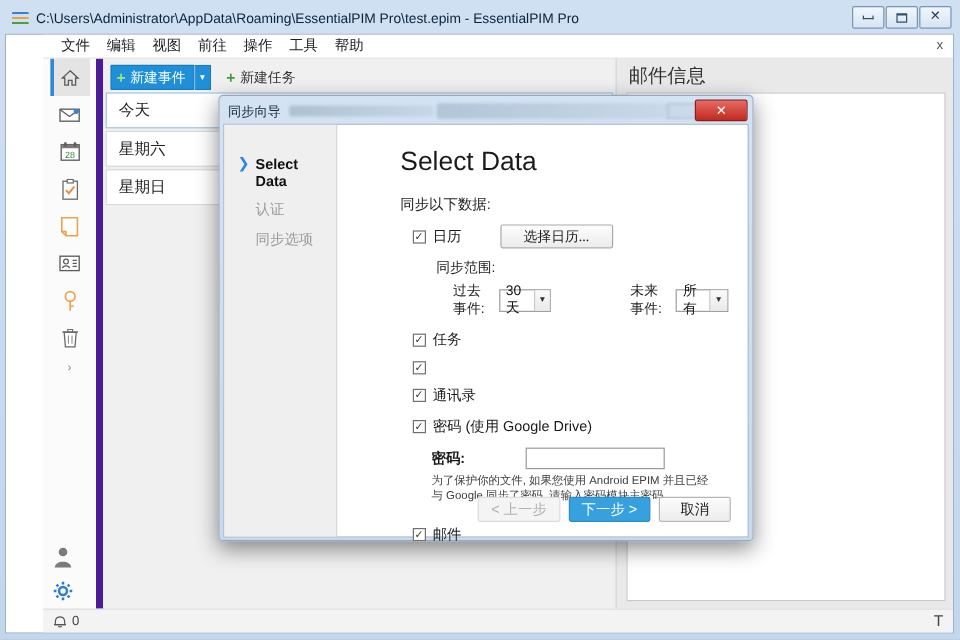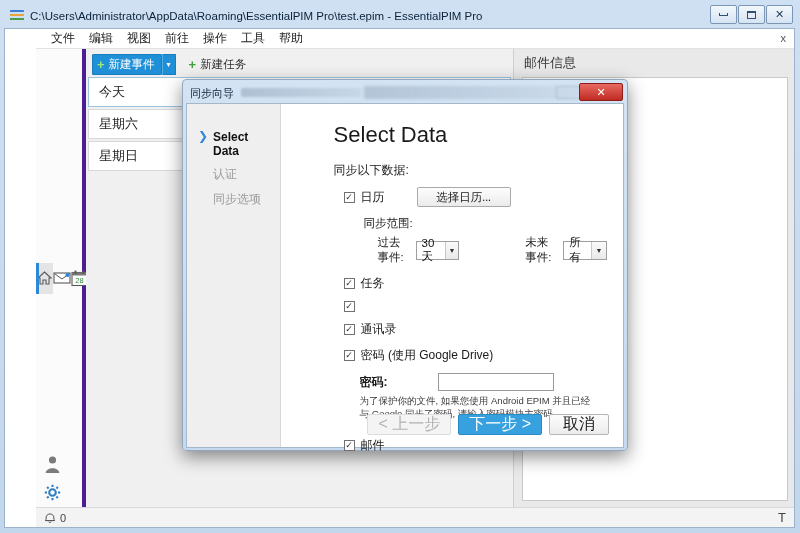--- a/index.html
+++ b/index.html
@@ -58,22 +58,22 @@
     display:flex; align-items:center; padding-left:8px; position:relative;
   }
   .menu-item{ padding:2px 7px; font-size:12px; color:#222; }
   #menu-close-x{ position:absolute; right:8px; top:3px; font-size:11px; color:#555; }
 
   
   #main-row{ display:flex; height:458px; }
 
   
   #rail{
-    width:50px; background:#fbfbfb; border-right:4px solid #4c1d95;
-    display:flex; flex-direction:row; align-items:center; position:relative;
+    width:50px; background:#fbfbfb; border-right:6px solid #4c1d95;
+    display:flex; flex-direction:column; align-items:center; position:relative;
   }
   .rail-icon{
     width:33px;height:31px;display:flex;align-items:center;justify-content:center;
     position:relative;
   }
   .rail-icon.active{ background:#e4e4e4; }
   .rail-icon.active::before{
     content:""; position:absolute; left:0; top:0; width:3px; height:100%; background:#2f87d6;
   }
   .rail-chev{ font-size:10px; color:#888; margin-top:4px; }
@@ -101,21 +101,21 @@
 
   .day-row{
     height:30px; background:#fff; border:1px solid #d8d8d8; margin:0 2px 2px 2px;
     display:flex; align-items:center; padding-left:10px; font-size:13px; color:#222;
   }
   .day-row.first{ border-color:#9cc3e0; }
 
   
   #right-pane{ flex:1; background:#e9e9e9; position:relative; }
   #right-head{
-    height:28px; display:flex; align-items:center; padding-left:10px; font-size:13px; color:#333;
+    height:28px; display:flex; align-items:center; padding-left:10px; font-size:16px; color:#333;
   }
   #right-body{
     position:absolute; left:8px; right:6px; top:28px; bottom:6px;
     background:#fff; border:1px solid #c9c9c9;
   }
   #right-grip{ position:absolute; left:2px; top:30px; font-size:10px; color:#888; letter-spacing:-1px;}
 
   
   #statusbar{
     height:20px; border-top:1px solid #d9d9d9; background:#f3f3f3;
@@ -209,21 +209,21 @@
   #pwd-input{
     width:116px; height:18px; border:1px solid #9a9a9a; background:#fff;
   }
   #pwd-hint{
     width:232px; font-size:9.5px; color:#3b3b3b; line-height:1.35; margin-top:4px;
   }
   #dlg-footer{
     position:absolute; right:14px; bottom:12px; display:flex; gap:7px; align-items:center;
   }
   .btn-nav{
-    height:21px; min-width:60px; padding:2px 10px; font-size:16px;
+    height:21px; min-width:60px; padding:2px 10px; font-size:12px;
     border:1px solid #b6b6b6; border-radius:2px;
     background:linear-gradient(to bottom,#fcfcfc,#ececec);
     color:#1a1a1a; display:inline-flex;align-items:center;justify-content:center;
   }
   .btn-nav.disabled{ color:#b2b2b2; background:#f4f4f4; border-color:#dcdcdc; }
   .btn-nav.primary{
     background:#37a0de; border-color:#2b8cc6; color:#fff;
   }
   svg{ display:block; }
 </style>

